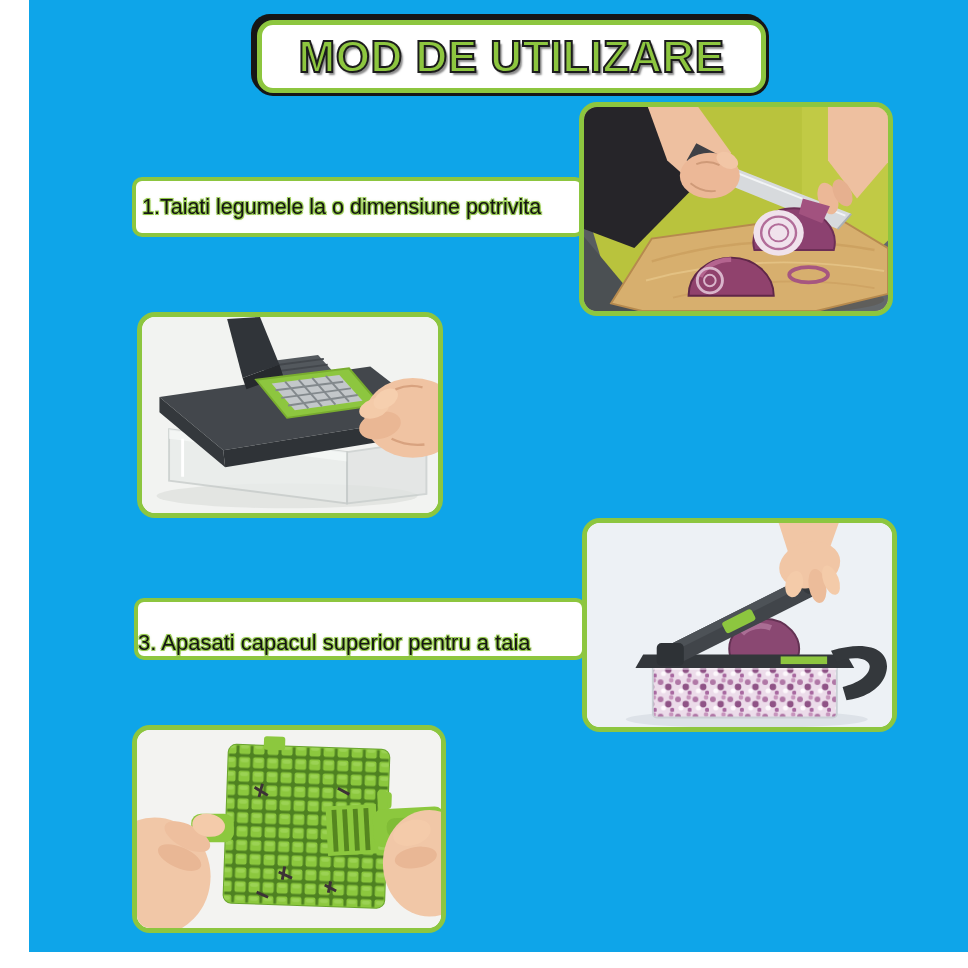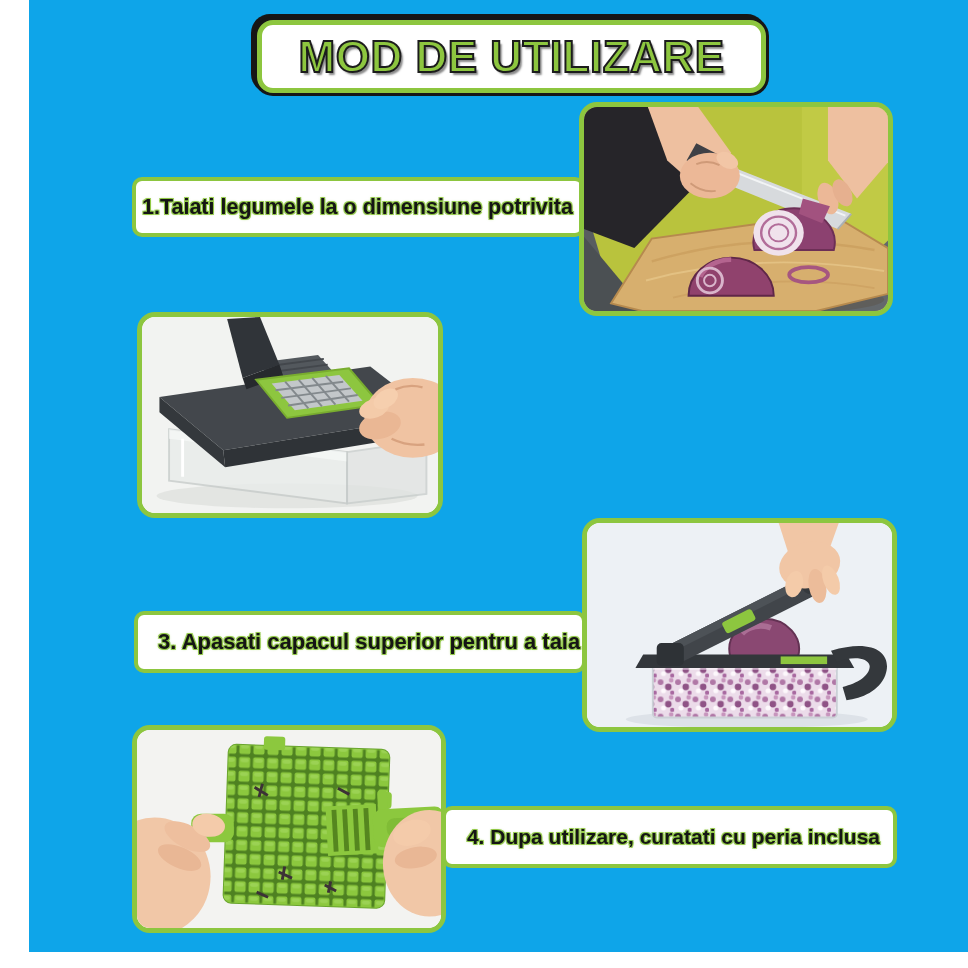--- a/index.html
+++ b/index.html
@@ -10,29 +10,29 @@
           background:#ffffff;border:5px solid #8dc63f;border-radius:16px;
           box-shadow:0 0 0 3px #161616,-3px -3px 0 3px #161616;
           display:flex;align-items:center;justify-content:center;}
   .banner-text{font-size:44px;font-weight:bold;color:#8dc63f;letter-spacing:.5px;white-space:nowrap;
           -webkit-text-stroke:2px #1c1c1c;
           text-shadow:2.5px 3px 2px rgba(20,20,20,0.5);}
   
   .label-box{position:absolute;box-sizing:border-box;background:#ffffff;
           border:4px solid #8dc63f;border-radius:10px;z-index:1;
           display:flex;align-items:center;}
-  .label-box span{font-weight:bold;color:#151515;white-space:nowrap;
+  .label-box span{font-weight:normal;color:#151515;white-space:nowrap;
           text-shadow:-1px -1px 0 rgba(141,198,63,.85),1px -1px 0 rgba(141,198,63,.85),
                       -1px 1px 0 rgba(141,198,63,.85),1px 1px 0 rgba(141,198,63,.85),
                       0 0 3px rgba(141,198,63,.7);}
   #lb1{left:103px;top:177px;width:453px;height:60px;padding-left:6px;}
   #lb1 span{font-size:21.5px;}
   #lb2{left:410px;top:383px;width:455px;height:62px;justify-content:center;padding-left:14px;}
   #lb2 span{font-size:22px;}
-  #lb3{left:105px;top:611px;width:452px;height:62px;padding-left:20px;}
+  #lb3{left:105px;top:598px;width:452px;height:62px;align-items:flex-end;}
   #lb3 span{font-size:22px;}
   #lb4{left:413px;top:806px;width:455px;height:62px;justify-content:center;padding-left:8px;}
   #lb4 span{font-size:21px;}
   
   .photo{position:absolute;box-sizing:border-box;border:5px solid #8dc63f;border-radius:18px;
          background:#fff;overflow:hidden;z-index:2;}
   .photo svg{display:block;width:100%;height:100%;}
   #ph1{left:550px;top:102px;width:314px;height:214px;}
   #ph2{left:108px;top:312px;width:306px;height:206px;}
   #ph3{left:553px;top:518px;width:315px;height:214px;}
@@ -45,23 +45,20 @@
 
   <div class="banner">
     <span class="banner-text">MOD DE UTILIZARE</span>
   </div>
 
   <div class="label-box" id="lb1">
     <span>1.Taiati legumele la o dimensiune potrivita</span>
   </div>
   <div class="label-box" id="lb3">
     <span>3. Apasati capacul superior pentru a taia</span>
-  </div>
-  <div class="label-box" id="lb4">
-    <span>4. Dupa utilizare, curatati cu peria inclusa</span>
   </div>
 
   <div class="photo" id="ph1">
     <svg viewBox="0 0 314 214" preserveAspectRatio="none" aria-label="Hands cutting a red onion with a chef knife on a wooden cutting board">
       <rect width="314" height="214" fill="#b9c33d"></rect>
       <rect x="225" width="89" height="214" fill="#c1ca45"></rect>
       <polygon points="0,100 34,214 0,214" fill="#585d60"></polygon>
       <polygon points="0,136 64,214 0,214" fill="#4b5053"></polygon>
       <polygon points="314,140 314,214 238,214" fill="#63686c"></polygon>
       <ellipse cx="170" cy="202" rx="140" ry="16" fill="rgba(80,60,30,0.22)"></ellipse>

